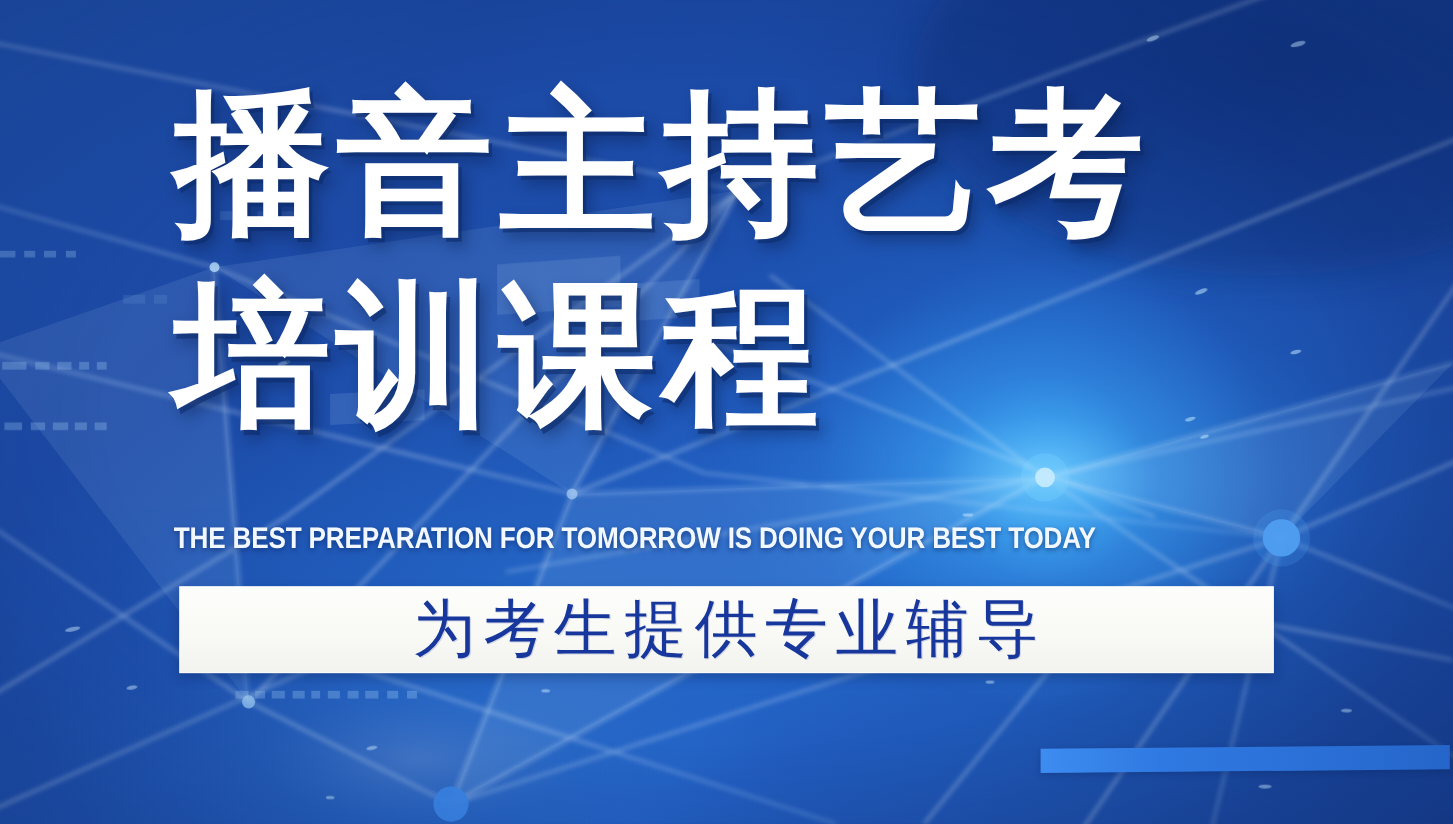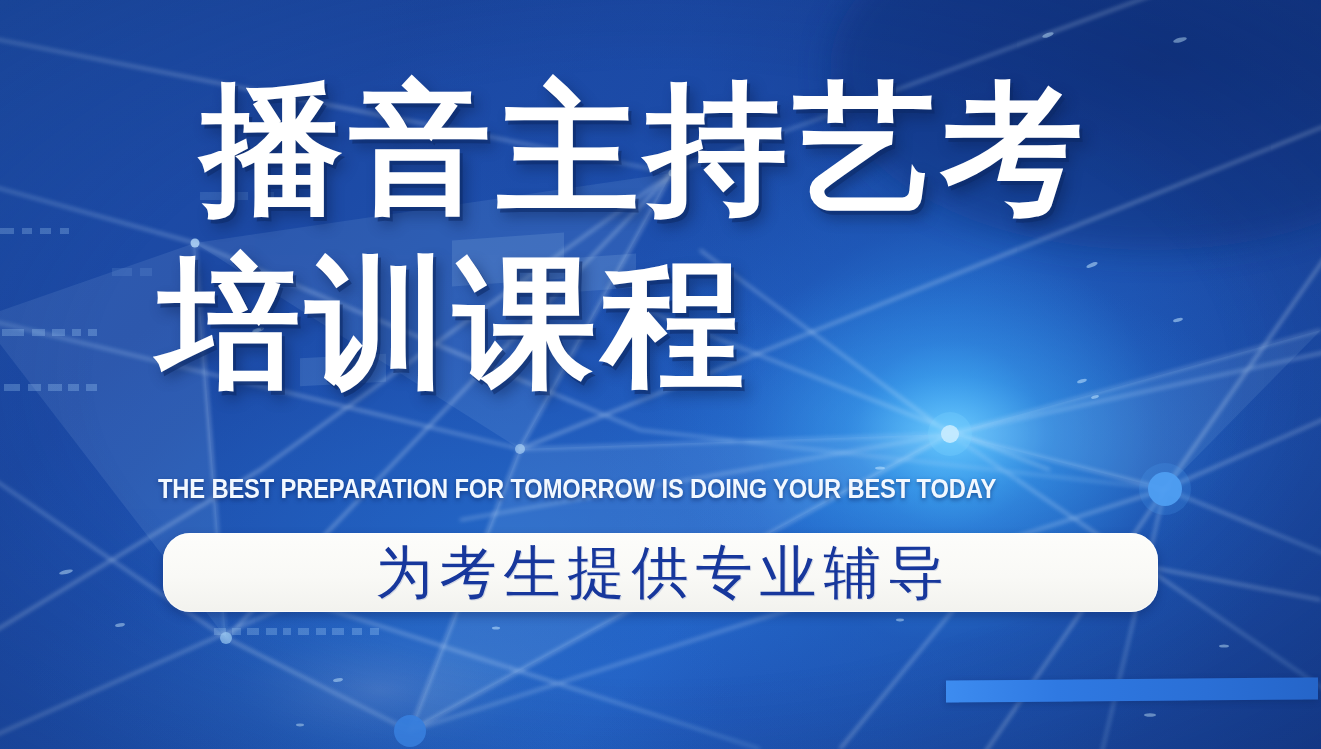--- a/index.html
+++ b/index.html
@@ -55,21 +55,21 @@
     font-weight: 700;
     font-size: 142px;
     line-height: 1;
     letter-spacing: 6px;
     white-space: nowrap;
     text-shadow:
       3px 4px 0 rgba(12,42,104,0.55),
       6px 8px 14px rgba(8,28,76,0.45);
     font-family: "DejaVu Sans", "Liberation Sans", sans-serif;
   }
-  .title-line-1 { top: 78px; margin-left: 43px; }
+  .title-line-1 { top: 78px; }
   .title-line-2 { top: 264px; font-family: Liberation Mono, monospace; }
 
   
   .subtitle-en {
     position: absolute;
     left: 158px;
     top: 474px;
     width: 912px;
     color: #f2f8ff;
     font-size: 27px;
@@ -89,21 +89,20 @@
     top: 533px;
     width: 995px;
     height: 79px;
     background: linear-gradient(180deg, #fdfdfb 0%, #f9f9f6 55%, #f2f2ee 100%);
     box-shadow:
       0 4px 10px rgba(8,30,82,0.35),
       inset 0 0 0 1px rgba(255,255,255,0.6);
     display: flex;
     align-items: center;
     justify-content: center;
-    border-radius: 27px;
   }
   .banner-text {
     color: #17379c;
     font-size: 57px;
     font-weight: 400;
     letter-spacing: 7px;
     line-height: 1;
     white-space: nowrap;
     font-family: "DejaVu Serif", "Liberation Serif", serif;
     text-shadow: 1px 1px 0 rgba(180,190,215,0.55);

